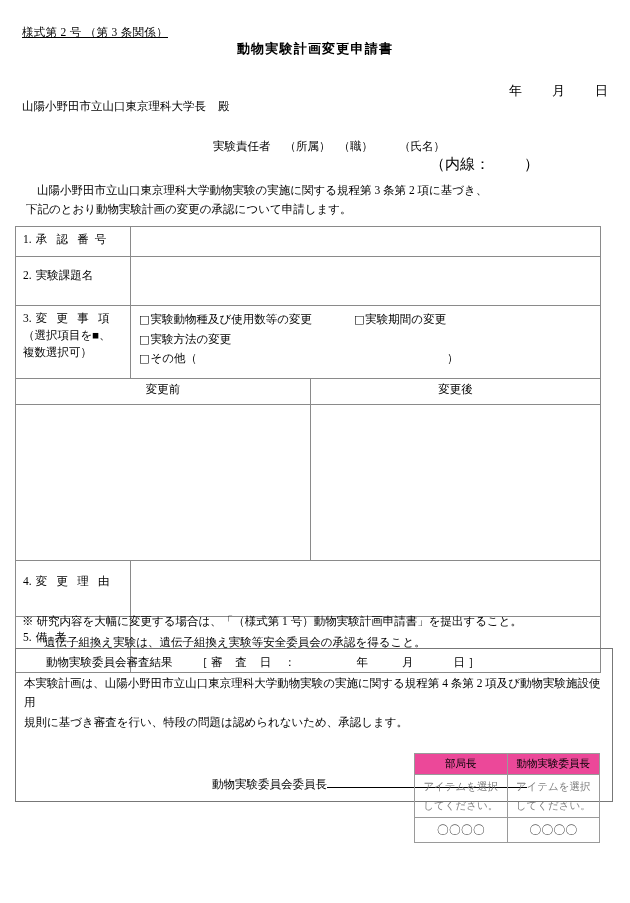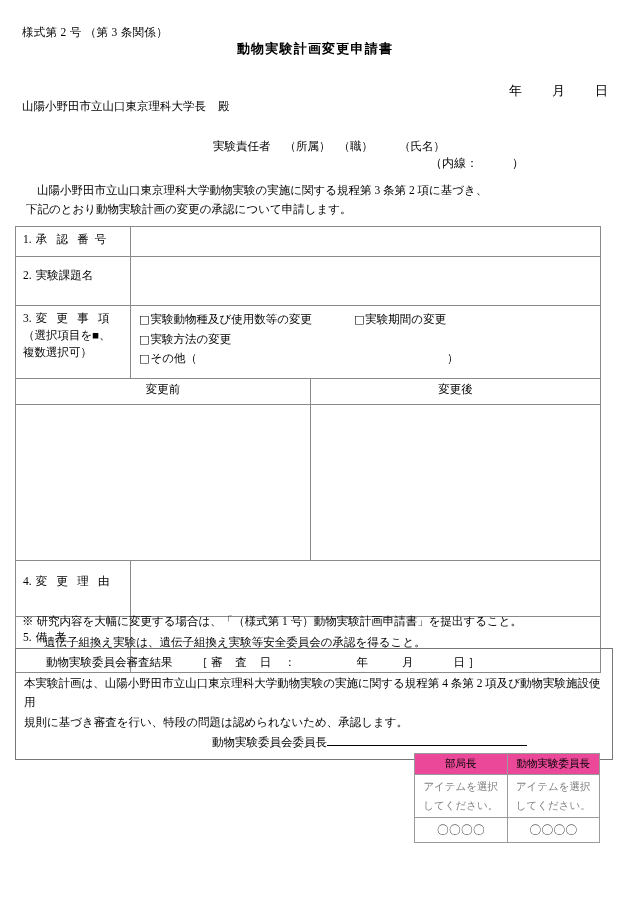--- a/index.html
+++ b/index.html
@@ -25,20 +25,21 @@
   }
 
   
   .form-code {
     position: absolute;
     left: 22px;
     top: 25px;
     font-size: 11.5px;
     letter-spacing: 0.3px;
     white-space: nowrap;
+    text-decoration: underline;
   }
   .doc-title {
     position: absolute;
     left: 0;
     right: 0;
     top: 40px;
     text-align: center;
     font-size: 13px;
     font-weight: bold;
     letter-spacing: 1.2px;
@@ -70,21 +71,21 @@
     font-size: 11.5px;
     white-space: nowrap;
   }
   .applicant .gap1 { display: inline-block; width: 14px; }
   .applicant .gap2 { display: inline-block; width: 8px; }
   .applicant .gap3 { display: inline-block; width: 26px; }
   .ext-line {
     position: absolute;
     left: 430px;
     top: 155px;
-    font-size: 12px;
+    font-size: 15px;
     white-space: nowrap;
   }
   .ext-line .sp { display: inline-block; width: 34px; }
 
   .intro {
     position: absolute;
     left: 22px;
     top: 181px;
     width: 580px;
     font-size: 11.5px;
@@ -182,20 +183,21 @@
   .rh-sp { letter-spacing: 5px; }
   .rh-gap1 { display: inline-block; width: 56px; }
   .rh-gap2 { display: inline-block; width: 34px; }
   .rh-gap3 { display: inline-block; width: 40px; }
   .review-body { display: block; }
   .sign-row {
     display: block;
     text-align: left;
     padding-left: 188px;
     white-space: nowrap;
+    margin-top: 42px;
   }
   .sign-rule {
     display: inline-block;
     width: 200px;
     border-bottom: 1px solid #000;
     height: 13px;
     vertical-align: baseline;
   }
 
   

